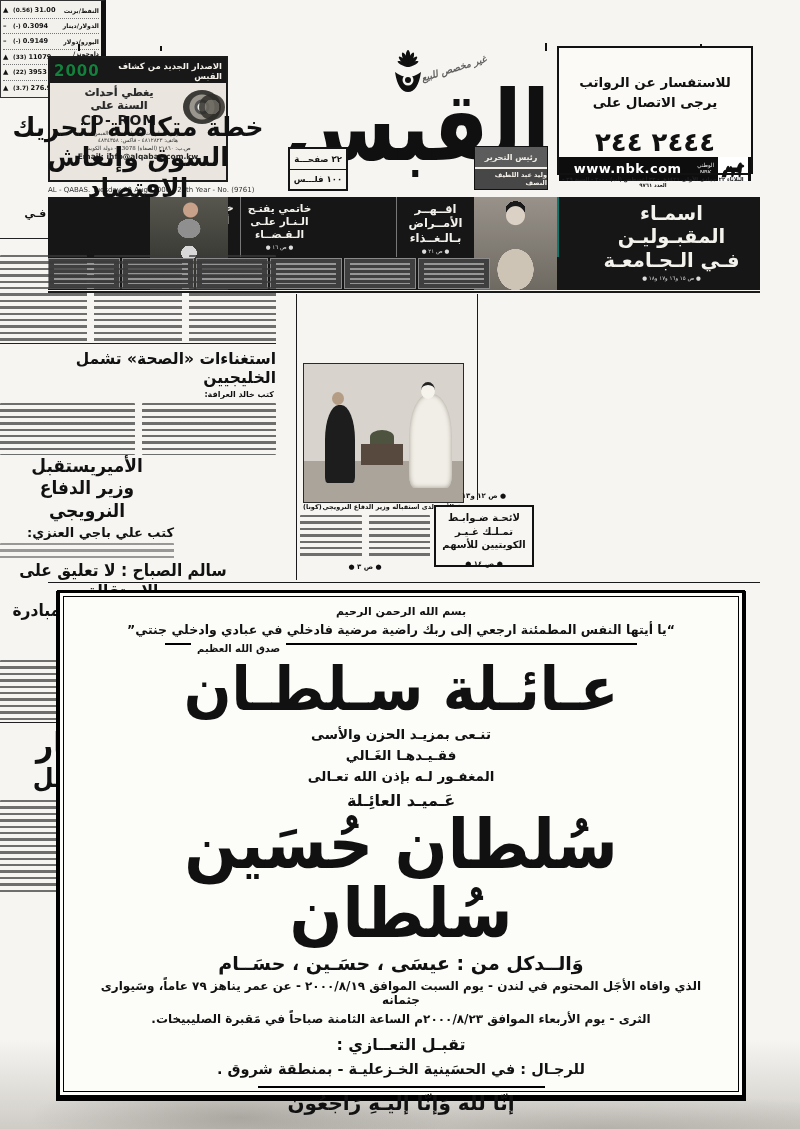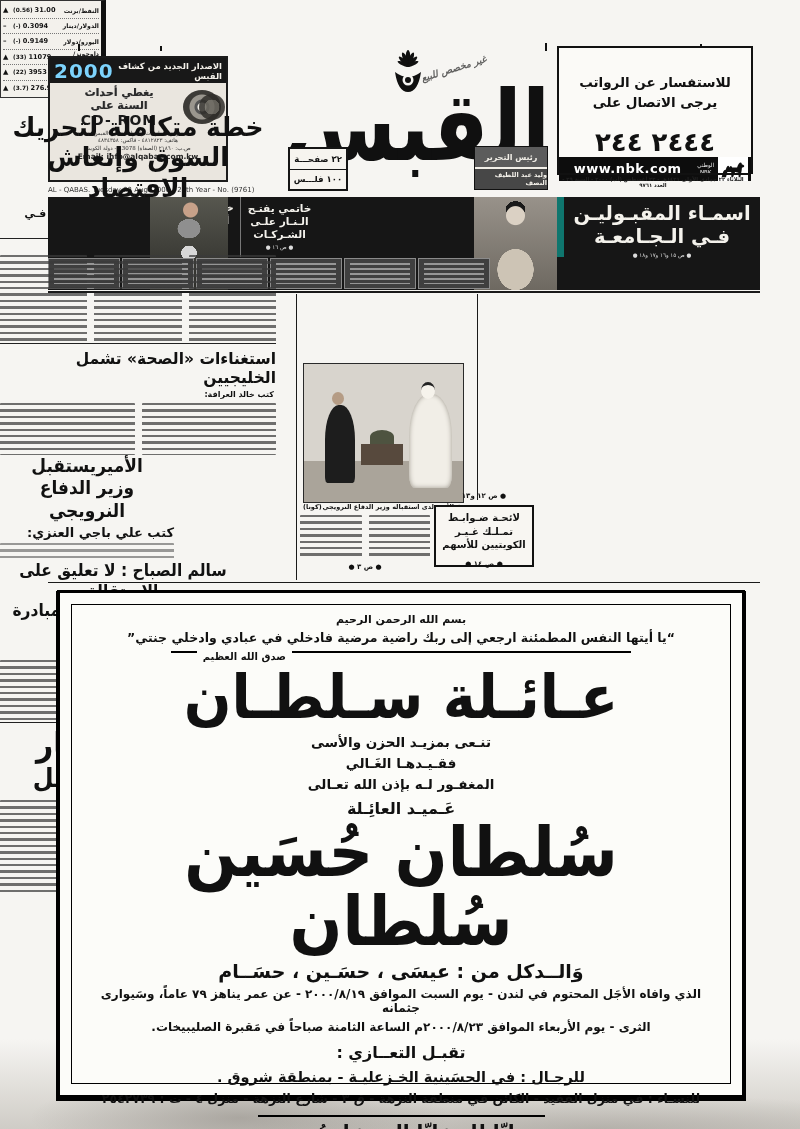--- a/index.html
+++ b/index.html
@@ -22,21 +22,21 @@
   .simwrap>div{flex:1;}
   .sim{
     background-image:repeating-linear-gradient(to bottom,#3a3a3a 0 2.4px,transparent 2.4px 6.4px);
     opacity:.72;border-radius:1px;
   }
   .sim.lt{opacity:.5;}
   
   .tick{background:#111;}
   #cdrom-ad{left:48px;top:56px;width:176px;height:122px;border:2px solid #1c1c1c;background:#eae6df;}
   #cdrom-ad .cd-top{height:25px;background:#181818;color:#f4f1ea;display:flex;align-items:center;justify-content:space-between;padding:0 4px;}
-  #cdrom-ad .cd-top .yr{font-size:20px;font-weight:bold;letter-spacing:1px;color:#7dd3fc;text-shadow:0 0 1px #000;}
+  #cdrom-ad .cd-top .yr{font-size:15px;font-weight:bold;letter-spacing:1px;color:#15803d;text-shadow:0 0 1px #000;}
   #cdrom-ad .cd-top .t{font-size:8.5px;font-weight:bold;}
   #cdrom-ad .cd-mid{display:flex;direction:rtl;align-items:center;padding:3px 5px 1px;}
   #cdrom-ad .cd-lines{flex:1;text-align:center;font-weight:bold;}
   #cdrom-ad .cd-lines .l1,#cdrom-ad .cd-lines .l2{font-size:11px;color:#2a2a2a;text-shadow:.4px .4px 0 #888;}
   #cdrom-ad .cd-lines .l3{font-size:14px;letter-spacing:1px;color:#1a1a1a;}
   .cd-disc{width:38px;height:34px;position:relative;flex:0 0 38px;}
   .cd-disc::before{content:"";position:absolute;inset:0;border-radius:50%;
     background:radial-gradient(circle at 50% 50%, #f2efe8 0 4px, #555 5px 7px, #9a968e 8px 12px, #3d3b37 13px 17px);}
   .cd-disc::after{content:"";position:absolute;right:-4px;top:4px;width:26px;height:26px;border-radius:50%;
     background:radial-gradient(circle, #6a675f 0 40%, #2f2d29 41% 100%);opacity:.85;}
@@ -68,21 +68,21 @@
   #nbk-camel{width:30px;height:24px;background:#fff;display:flex;align-items:center;justify-content:center;}
   #date-ar{left:557px;top:173px;width:192px;border-top:2px solid #111;padding-top:1px;
     font-size:5.3px;font-weight:bold;text-align:center;color:#222;}
   #date-en{left:48px;top:186px;width:300px;font-size:7px;color:#333;direction:ltr;}
   
   #banner{left:48px;top:197px;width:712px;height:93px;background:#161616;direction:rtl;}
   .teaser{position:absolute;top:0;height:60px;color:#f4f2ec;text-align:center;
     border-left:1px solid #777;padding-top:5px;box-sizing:border-box;}
   .teaser .tl{font-weight:bold;line-height:1.25;}
   .teaser .pr{font-size:5.5px;margin-top:3px;color:#ddd;}
-  #teaser-univ{right:0;width:203px;border-left:7px solid #0f766e;}
+  #teaser-univ{right:0;width:203px;border-left:2px solid #0f766e;padding-left:24px;}
   #teaser-univ .tl{font-size:19.5px;line-height:1.2;}
   #teaser-amrad{right:286px;width:78px;}
   #teaser-amrad .tl{font-size:11.5px;}
   #teaser-khatami{right:442px;width:78px;}
   #teaser-khatami .tl{font-size:10.5px;}
   #teaser-liverpool{right:520px;width:90px;}
   #teaser-liverpool .tl{font-size:10px;}
   .bphoto{position:absolute;top:0;height:93px;}
   #photo-woman{right:203px;width:83px;
     background:
@@ -147,21 +147,21 @@
   #article-dinar{left:48px;top:425px;width:246px;direction:rtl;border-top:1.5px solid #222;padding-top:4px;}
   #article-dinar .d1{font-size:30px;font-weight:bold;text-align:center;transform:scaleY(1.1);}
   #article-dinar .d2{font-size:24px;font-weight:bold;text-align:center;transform:scaleY(1.1);margin-top:2px;}
   #article-dinar .drow{display:flex;gap:8px;margin-top:8px;direction:rtl;}
   #article-dinar .dright{flex:1.15;}
   #article-dinar .dsub{font-size:10px;font-weight:bold;text-align:center;line-height:1.4;}
   #article-dinar .dby{font-size:8.5px;font-weight:bold;text-align:right;margin:6px 2px;}
   #article-dinar .dleft{flex:1;}
   
   #obituary{left:57px;top:590px;width:688px;height:508px;background:#fcfcf9;
-    border:3px solid #000;box-shadow:0 2px 0 1px #000;box-sizing:border-box;padding:11px;}
+    border:3px solid #000;box-shadow:0 2px 0 1px #000;box-sizing:border-box;padding:3px;}
   #obituary .inner{border:1.5px solid #000;height:100%;box-sizing:border-box;
     direction:rtl;text-align:center;display:flex;flex-direction:column;align-items:center;padding-top:8px;}
   #ob-basmala{font-size:11px;font-weight:bold;}
   #ob-verse{font-size:12.5px;font-weight:bold;margin-top:4px;max-width:90%;}
   #ob-sadaqa{display:flex;align-items:flex-start;gap:6px;margin-top:6px;width:70%;}
   #ob-sadaqa .ln{flex:1;height:2px;background:#000;}
   #ob-sadaqa .tx{font-size:10px;font-weight:bold;white-space:nowrap;}
   #ob-family{font-size:56px;font-weight:bold;transform:scaleY(1.08);margin-top:2px;letter-spacing:2px;}
   .ob-line{font-size:13.5px;font-weight:bold;margin-top:5px;}
   #ob-line4{font-size:16px;margin-top:7px;}
@@ -254,24 +254,30 @@
   </div>
   <div id="date-ar" class="abs rtl">الثلاثاء ٢٢ جمادى الأولى ١٤٢١هـ - ٢٢ أغسطس (آب) ٢٠٠٠ - السنة ٢٩ - العدد ٩٧٦١</div>
   <div id="date-en" class="abs">AL - QABAS. Tuesday 22 Aug. 2000 - 29th Year - No. (9761)</div>
 
   <div id="banner" class="abs">
     <div id="teaser-univ" class="teaser">
       <div class="tl">اسمـاء المقبـوليـن</div>
       <div class="tl">فـي الـجـامعـة</div>
       <div class="pr">● ص ١٥ و١٦ و١٧ و١٨ ●</div>
     </div>
+    <div id="teaser-amrad" class="teaser">
+      <div class="tl">اقــهــر</div>
+      <div class="tl">الأمــراض</div>
+      <div class="tl">بـالـغــذاء</div>
+      <div class="pr">● ص ٢١ ●</div>
+    </div>
     <div id="teaser-khatami" class="teaser">
       <div class="tl">خاتمي يفتـح</div>
       <div class="tl">الـنـار علـى</div>
-      <div class="tl">الشـركـات</div>
+      <div class="tl">الـقـضــاء</div>
       <div class="pr">● ص ١٦ ●</div>
     </div>
     <div id="teaser-liverpool" class="teaser">
       <div class="tl">خسارة ليفربول</div>
       <div class="tl">أمام الأرسنال</div>
       <div class="tl">بهـدفـيـن</div>
       <div class="pr">● ص ٣٠ ●</div>
     </div>
     <div id="photo-woman" class="bphoto"></div>
     <div id="photo-footballer" class="bphoto"></div>
@@ -419,18 +425,17 @@
       <div class="ob-line">تنـعى بمزيـد الحزن والأسى</div>
       <div class="ob-line">فقـيـدهـا الغَـالي</div>
       <div class="ob-line">المغفـور لـه بإذن الله تعـالى</div>
       <div class="ob-line" id="ob-line4">عَـميـد العائِـلة</div>
       <div id="ob-name">سُلطان حُسَين سُلطان</div>
       <div id="ob-father">وَالــدكل من : عيسَى ، حسَـين ، حسَــام</div>
       <div class="ob-det">الذي وافاه الأجَل المحتوم في لندن - يوم السبت الموافق ٢٠٠٠/٨/١٩ - عن عمر يناهز ٧٩ عاماً، وسَيوارى جثمانه</div>
       <div class="ob-det">الثرى - يوم الأربعاء الموافق ٢٠٠٠/٨/٢٣م الساعة الثامنة صباحاً في مَقبرة الصليبيخات.</div>
       <div id="ob-cond">تقبـل التعــازي :</div>
       <div id="ob-men">للرجـال : في الحسَينية الخـزعليـة - بمنطقة شروق .</div>
-      <div id="ob-women">للنسـاء : في منزل الفقيد - الكائن في منطقة النزهة - ق ٣ - شارع النزهة - منزل ٤ - ت : ٢٥٤٢٧٣٩</div>
       <div id="ob-close">إنّا لله وَإنّا إليـهِ رَاجعُون</div>
     </div>
   </div>
 
 </div>
 
 </body></html>

